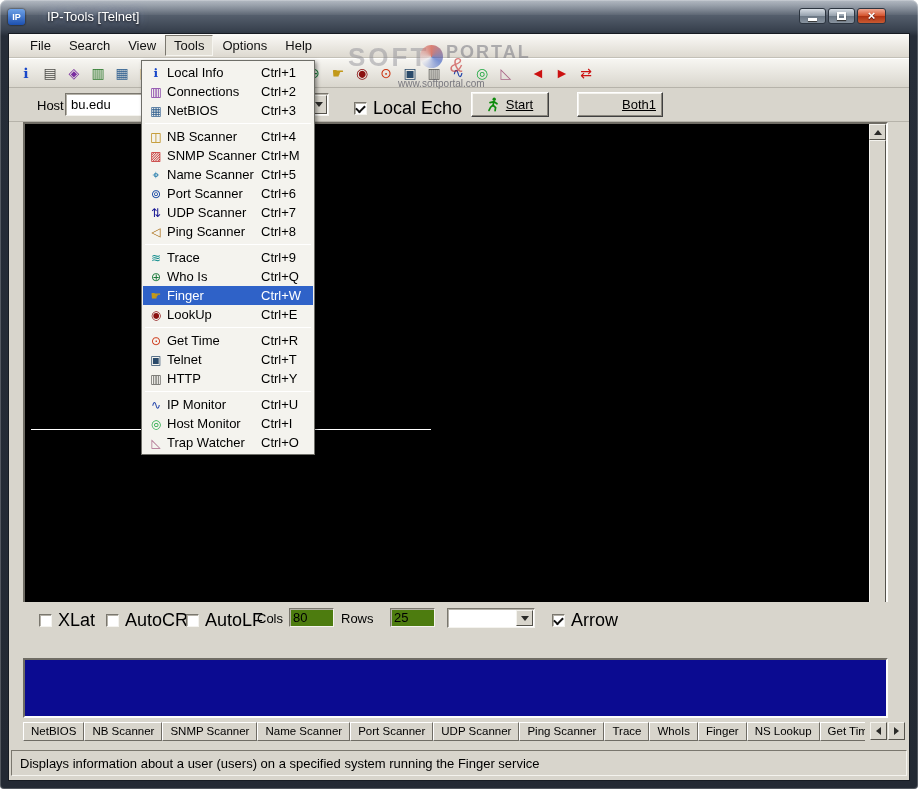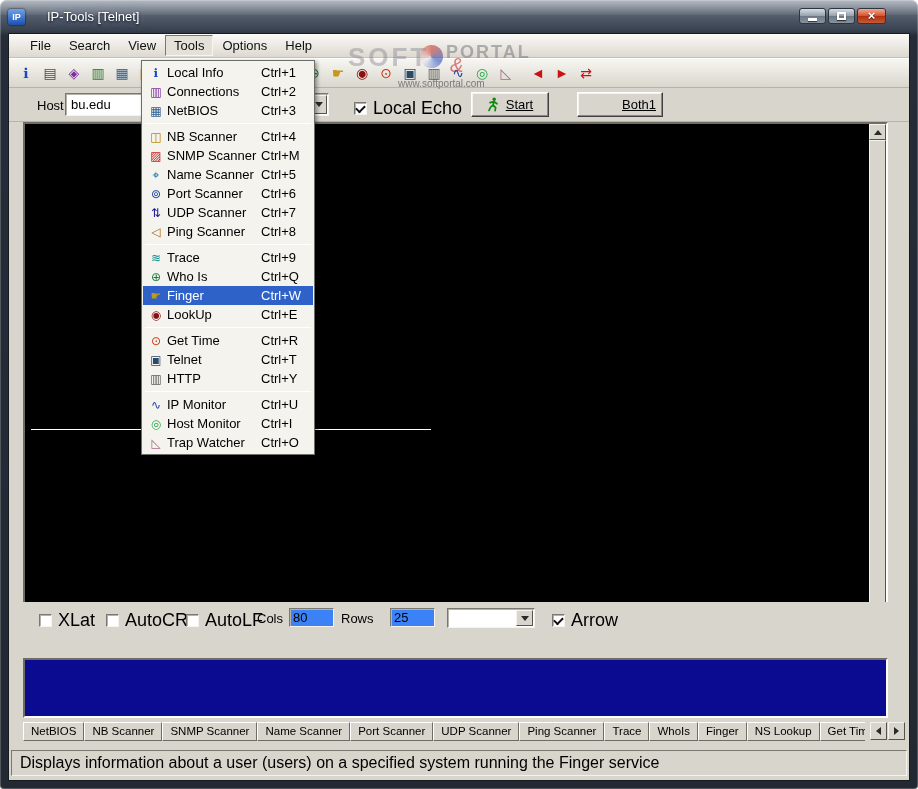--- a/index.html
+++ b/index.html
@@ -28,21 +28,21 @@
   .mi{padding:3px 9px;color:#111;}
   .mi.open{padding:2px 8px;background:#e4e1d8;border:1px solid;border-color:#7a776e #f6f5f0 #f6f5f0 #7a776e;}
   
   .toolbar{position:absolute;left:0;top:24px;right:0;height:30px;background:linear-gradient(#f7f6f2,#d9d6cd);border-top:1px solid #fff;border-bottom:1px solid #b6b3aa;display:flex;align-items:center;padding-left:5px;}
   .tb-group{display:flex;align-items:center;}
   .tb-group.right{margin-left:8px;}
   .tb-icon{width:24px;height:22px;display:flex;align-items:center;justify-content:center;font-size:14px;}
   
   .hostbar{position:absolute;left:0;top:54px;right:0;height:34px;background:#d8d5cc;border-bottom:1px solid #b6b3aa;font-size:13px;}
   .host-lbl{position:absolute;left:28px;top:10px;}
-  .sunken{background:#3b82f6;border:1px solid;border-color:#7a776e #f4f3ee #f4f3ee #7a776e;box-shadow:inset 1px 1px 0 #b5b2a9;}
+  .sunken{background:#4d7c0f;border:1px solid;border-color:#7a776e #f4f3ee #f4f3ee #7a776e;box-shadow:inset 1px 1px 0 #b5b2a9;}
   .combo{position:absolute;display:flex;align-items:center;background:#fff;border:1px solid;border-color:#7a776e #f4f3ee #f4f3ee #7a776e;box-shadow:inset 1px 1px 0 #b5b2a9;}
   .host-combo{left:56px;top:5px;width:264px;height:23px;}
   .combo-text{flex:1;padding:0 5px;font-size:13px;white-space:nowrap;overflow:hidden;}
   .combo-btn{width:17px;align-self:stretch;margin:1px;background:#d8d5cc;border:1px solid;border-color:#f4f3ee #55534c #55534c #f4f3ee;display:flex;align-items:center;justify-content:center;}
   .chk{position:absolute;display:flex;align-items:center;gap:6px;font-size:18px;}
   .box{width:13px;height:13px;background:#fff;border:1px solid;border-color:#7a776e #f4f3ee #f4f3ee #7a776e;box-shadow:inset 1px 1px 0 #b5b2a9;flex:none;}
   .chk.checked .box::after{content:"";display:block;width:7px;height:4px;border-left:2px solid #101010;border-bottom:2px solid #101010;transform:rotate(-45deg);margin:2px 0 0 1px;}
   .btn3d{position:absolute;display:flex;align-items:center;justify-content:center;gap:6px;background:#d8d5cc;
     border:1px solid;border-color:#fff #404040 #404040 #fff;box-shadow:inset -1px -1px 0 #8a877e,inset 1px 1px 0 #f4f3ee;
     font:13px "Liberation Sans","DejaVu Sans",sans-serif;color:#000;}
@@ -68,21 +68,21 @@
   .optcombo{left:438px;top:6px;width:88px;height:20px;}
   
   .navy{position:absolute;left:14px;top:624px;width:865px;height:60px;border:2px solid;border-color:#6f6c64 #fdfdfb #fdfdfb #6f6c64;background:#0b0b91;}
   
   .tabsrow{position:absolute;left:14px;top:688px;right:4px;height:26px;display:flex;align-items:flex-start;}
   .tabstrip{display:flex;overflow:hidden;width:calc(100% - 40px);white-space:nowrap;}
   .tab{height:19px;padding:2px 7px 0;background:#d8d5cc;border:1px solid;border-color:#fff #6f6c64 #6f6c64 #fff;font-size:11.5px;flex:none;}
   .tab-arrows{margin-left:auto;display:flex;gap:1px;}
   .tab-arrows .sb-btn{width:17px;height:18px;}
   
-  .statusbar{position:absolute;left:2px;right:2px;top:716px;height:26px;background:#d8d5cc;border:1px solid;border-color:#7a776e #f4f3ee #f4f3ee #7a776e;display:flex;align-items:center;padding:12px 8px;font-size:16px;}
+  .statusbar{position:absolute;left:2px;right:2px;top:716px;height:26px;background:#d8d5cc;border:1px solid;border-color:#7a776e #f4f3ee #f4f3ee #7a776e;display:flex;align-items:center;padding:12px 8px;font-size:13px;}
   
   .wm{position:absolute;left:346px;top:36px;width:220px;height:58px;z-index:40;pointer-events:none;}
   .wm-prefix{position:absolute;left:2px;top:6px;font-size:26px;font-weight:bold;letter-spacing:3px;color:rgba(135,135,145,.45);}
   .wm-swirl{position:absolute;left:74px;top:9px;width:23px;height:23px;border-radius:50%;
     background:conic-gradient(#cf3a2a,#2a52c0,#e8e8ee,#cf3a2a);opacity:.6;}
   .wm-text{position:absolute;left:100px;top:6px;font-size:18px;font-weight:bold;letter-spacing:2px;color:rgba(120,120,130,.55);}
   .wm-amp{position:absolute;left:104px;top:18px;font-size:20px;font-style:italic;color:rgba(195,40,40,.6);}
   .wm-url{position:absolute;left:52px;top:42px;font-size:10px;color:rgba(95,95,105,.8);}
   
   .menu-pop{position:absolute;left:141px;top:60px;width:174px;background:#f4f3ee;border:1px solid #6e6e68;

